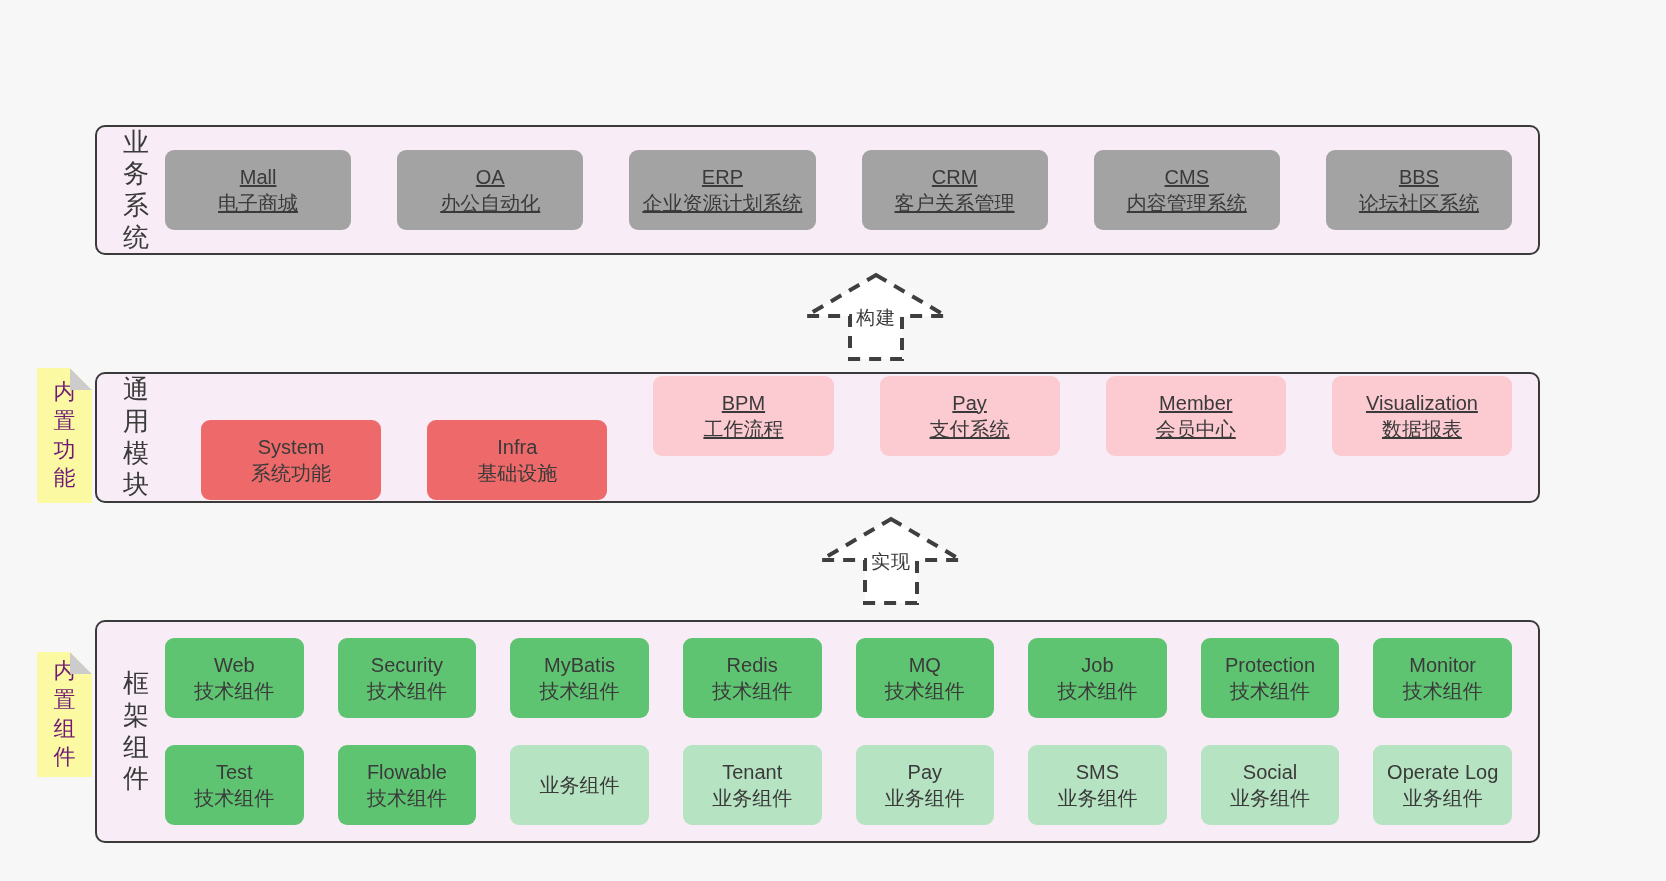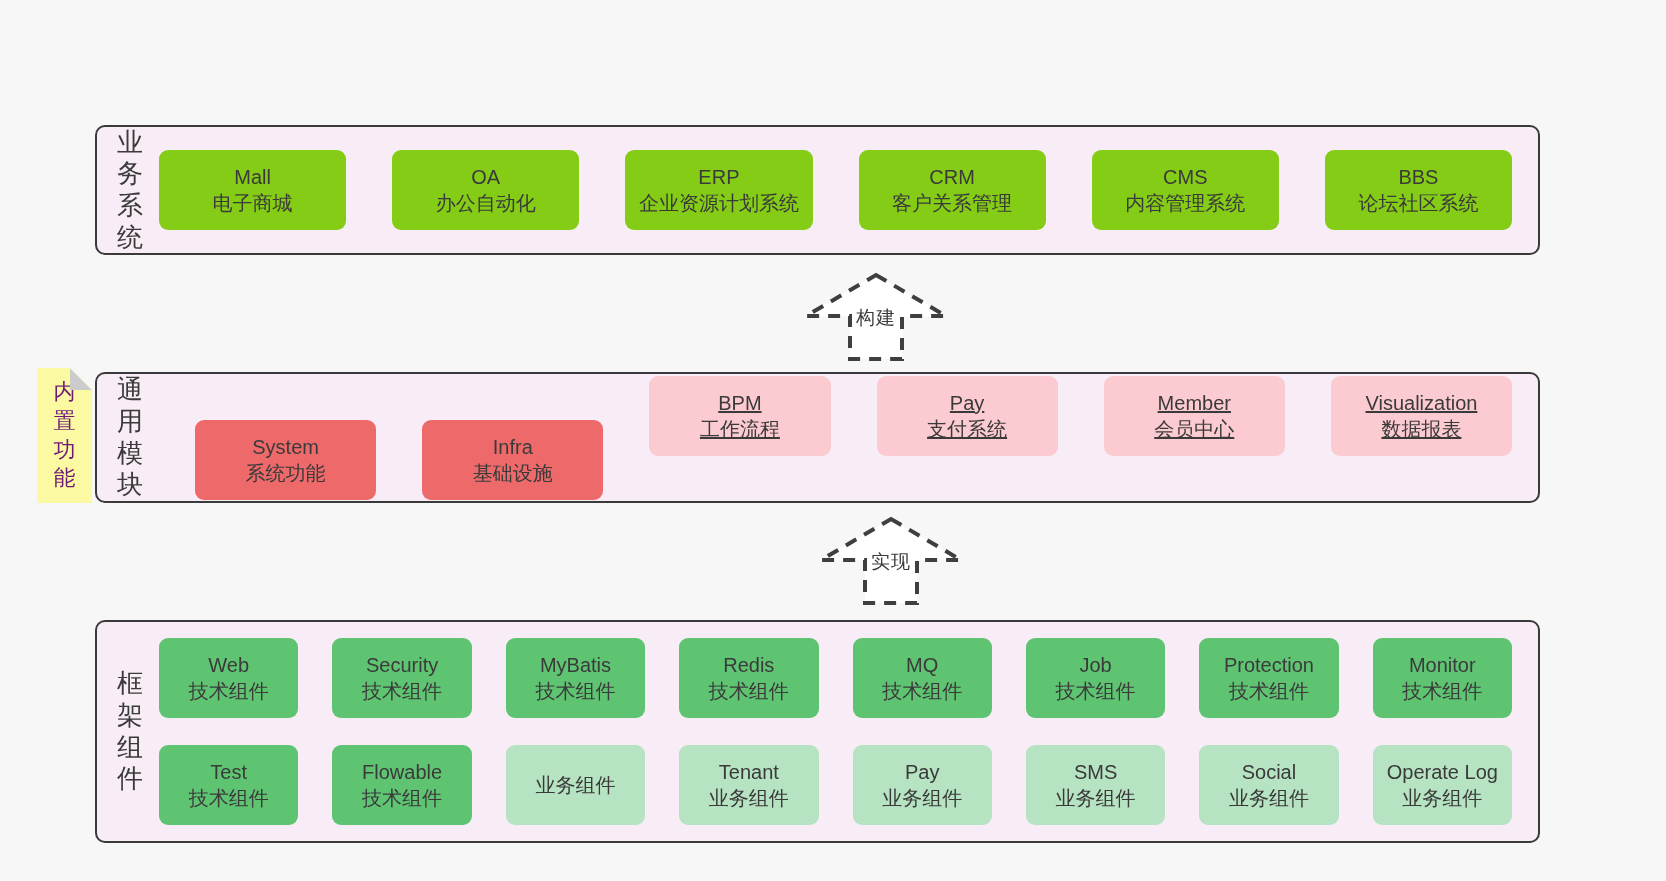--- a/index.html
+++ b/index.html
@@ -14,21 +14,21 @@
 
   
   .band{
     position:absolute;
     left:95px;width:1445px;
     background:#f8edf6;
     border:2px solid #3a3a3a;
     border-radius:10px;
     box-sizing:border-box;
     display:flex;align-items:center;
-    padding:0 26px 0 18px;
+    padding:0 26px 0 24px;
   }
   .band-business{top:125px;height:130px;}
   .band-modules{top:372px;height:131px;gap:36px;}
   .band-framework{top:620px;height:223px;}
 
   .band-label{
     width:30px;
     font-size:26px;line-height:1.22;
     text-align:center;word-break:break-all;
     color:#3a3a3a;
@@ -47,21 +47,21 @@
     flex:1;height:80px;
     border-radius:9px;
     display:flex;flex-direction:column;
     justify-content:center;align-items:center;
     font-size:20px;line-height:1.3;
     text-align:center;
     padding:2px 4px;box-sizing:border-box;
   }
   .box span{display:block;}
   .box .en{white-space:normal;}
-  .blue  {background:#84cc16;}
+  .blue  {background:#a3a3a3;text-decoration:underline;}
   .red   {background:#ee6a6a;margin-top:44px;}
   .pink  {background:#fccad1;text-decoration:underline;}
   .green {background:#5fc472;}
   .lgreen{background:#b6e3c1;}
 
   
   .sticky{
     position:absolute;left:37px;width:55px;
     background:#fbfaa3;
     clip-path:polygon(0 0, calc(100% - 22px) 0, 100% 22px, 100% 100%, 0 100%);
@@ -241,14 +241,18 @@
           <span class="zh">业务组件</span>
         </div>
         <div class="box lgreen">
           <span class="en">Operate Log</span>
           <span class="zh">业务组件</span>
         </div>
       </div>
     </div>
   </section>
 
+  <aside class="sticky sticky-framework">
+    <div class="fold"></div>
+    <div class="sticky-text">内置组件</div>
+  </aside>
 
 </div>
 
 </body></html>

